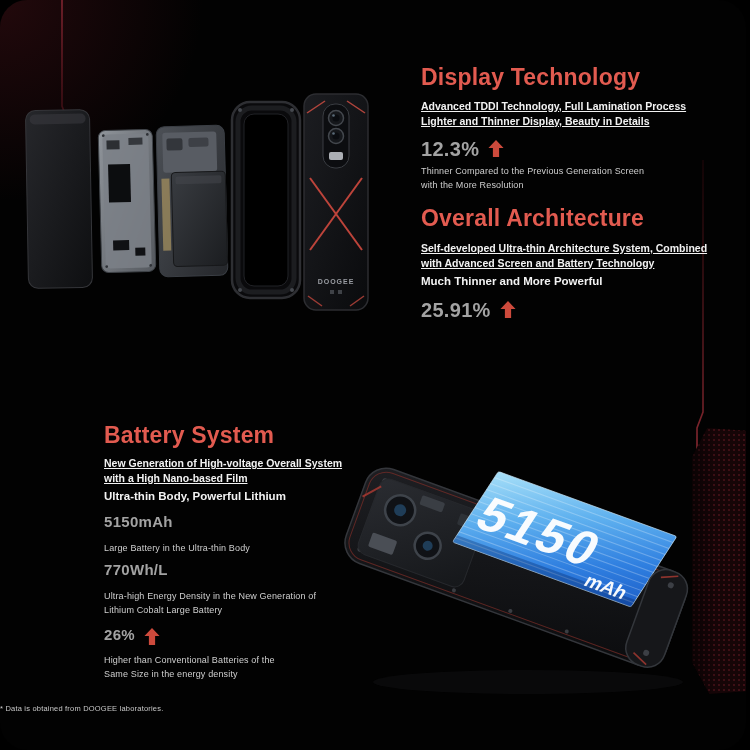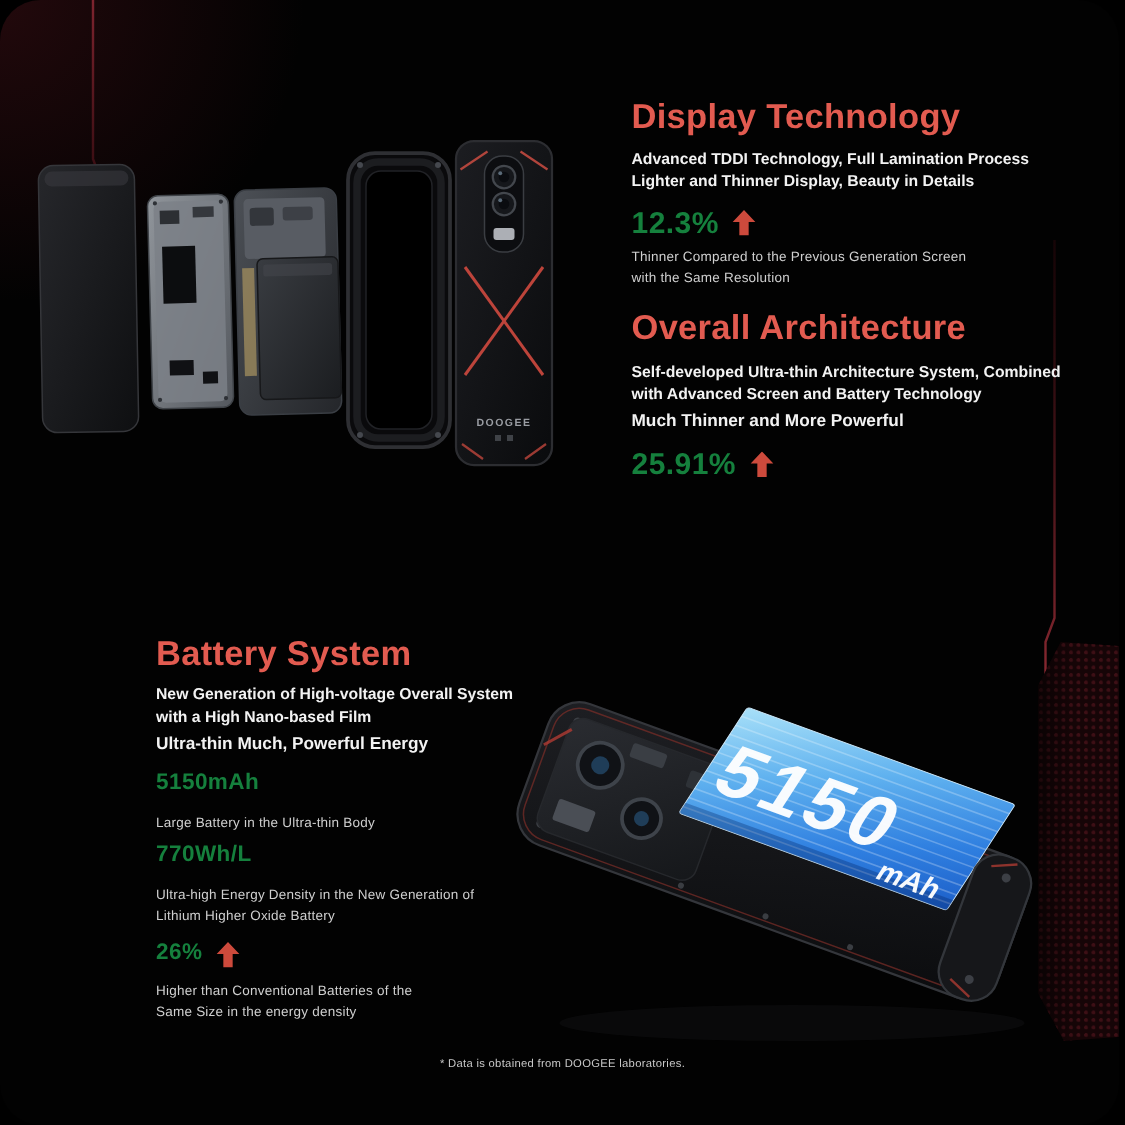--- a/index.html
+++ b/index.html
@@ -14,29 +14,29 @@
   .hex-panel{position:absolute;right:0;top:428px;width:54px;height:266px;
     background-color:#160507;
     background-image:linear-gradient(to right, rgba(0,0,0,.55), rgba(0,0,0,0) 45%),
       radial-gradient(circle at 2px 2px, #3d0f15 1.1px, rgba(0,0,0,0) 1.5px);
     background-size:100% 100%,5px 5px;
     clip-path:polygon(28% 0,100% 1%,100% 99%,32% 100%,0 88%,0 11%);}
 
   
   .abs{position:absolute;}
   .sec-title{font-size:23px;font-weight:bold;color:#e25b50;letter-spacing:.2px;}
-  .subtitle{font-size:10.5px;font-weight:bold;color:#f2f2f2;line-height:14.5px;white-space:pre-line;}
+  .subtitle{font-size:10.5px;font-weight:bold;color:#f2f2f2;line-height:14.5px;white-space:pre-line;text-decoration:underline;}
   .highlight{font-size:11.5px;font-weight:bold;color:#f2f2f2;}
   .stat-row{display:flex;align-items:flex-start;gap:9px;}
-  .stat-value{font-size:20px;font-weight:bold;color:#15803d;letter-spacing:.3px;}
+  .stat-value{font-size:20px;font-weight:bold;color:#a3a3a3;letter-spacing:.3px;}
   .stat-value.big{font-size:15px;}
   .caption{font-size:9px;color:#cfcfcf;line-height:13.5px;white-space:pre-line;letter-spacing:.15px;}
   .up-arrow{width:16px;height:17px;margin-top:2px;}
   .up-arrow path{fill:#cd4a3c;}
-  .footer-note{position:absolute;left:0;top:704px;width:750px;text-align:center;
+  .footer-note{position:absolute;left:0;top:704px;width:750px;
     font-size:7.5px;color:#c9c9c9;letter-spacing:.2px;}
   svg text{font-family:"Liberation Sans",sans-serif;}
 </style>
 </head>
 <body>
 
 <div class="poster">
 
   <div class="corner-glow"></div>
 
@@ -154,48 +154,48 @@
   <div class="abs sec-title" style="left:421px;top:64px;">Display Technology</div>
   <div class="abs subtitle" style="left:421px;top:99px;">Advanced TDDI Technology, Full Lamination Process
 Lighter and Thinner Display, Beauty in Details</div>
   <div class="abs stat-row" style="left:421px;top:138px;">
     <span class="stat-value">12.3%</span>
     <svg class="up-arrow" viewBox="0 0 16 18">
       <path d="M8 0 L16 8.5 H11.3 V18 H4.7 V8.5 H0 Z"></path>
     </svg>
   </div>
   <div class="abs caption" style="left:421px;top:165px;">Thinner Compared to the Previous Generation Screen
-with the Same Resolution</div>
+with the More Resolution</div>
 
   <div class="abs sec-title" style="left:421px;top:205px;">Overall Architecture</div>
   <div class="abs subtitle" style="left:421px;top:241px;">Self-developed Ultra-thin Architecture System, Combined
 with Advanced Screen and Battery Technology</div>
   <div class="abs highlight" style="left:421px;top:275px;">Much Thinner and More Powerful</div>
   <div class="abs stat-row" style="left:421px;top:299px;">
     <span class="stat-value">25.91%</span>
     <svg class="up-arrow" viewBox="0 0 16 18">
       <path d="M8 0 L16 8.5 H11.3 V18 H4.7 V8.5 H0 Z"></path>
     </svg>
   </div>
 
   <div class="abs sec-title" style="left:104px;top:422px;">Battery System</div>
   <div class="abs subtitle" style="left:104px;top:456px;">New Generation of High-voltage Overall System
 with a High Nano-based Film</div>
-  <div class="abs highlight" style="left:104px;top:490px;">Ultra-thin Much, Powerful Energy</div>
+  <div class="abs highlight" style="left:104px;top:490px;">Ultra-thin Body, Powerful Lithium</div>
 
   <div class="abs stat-row" style="left:104px;top:513px;">
     <span class="stat-value big">5150mAh</span>
   </div>
   <div class="abs caption" style="left:104px;top:542px;">Large Battery in the Ultra-thin Body</div>
 
   <div class="abs stat-row" style="left:104px;top:561px;">
     <span class="stat-value big">770Wh/L</span>
   </div>
   <div class="abs caption" style="left:104px;top:590px;">Ultra-high Energy Density in the New Generation of
-Lithium Higher Oxide Battery</div>
+Lithium Cobalt Large Battery</div>
 
   <div class="abs stat-row" style="left:104px;top:626px;justify-content:center;">
     <span class="stat-value big">26%</span>
     <svg class="up-arrow" viewBox="0 0 16 18">
       <path d="M8 0 L16 8.5 H11.3 V18 H4.7 V8.5 H0 Z"></path>
     </svg>
   </div>
   <div class="abs caption" style="left:104px;top:654px;">Higher than Conventional Batteries of the
 Same Size in the energy density</div>
 

